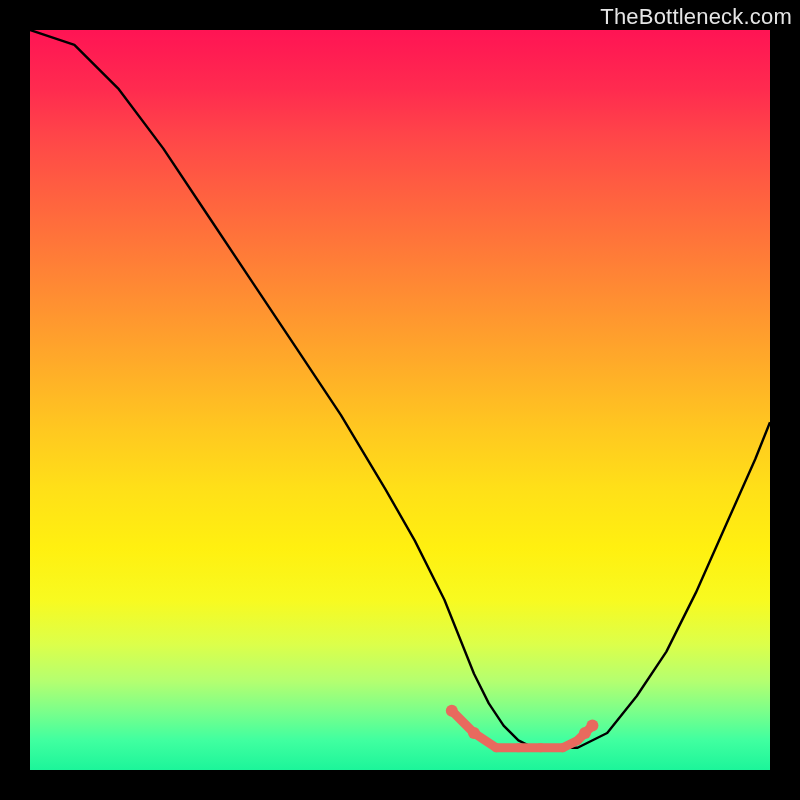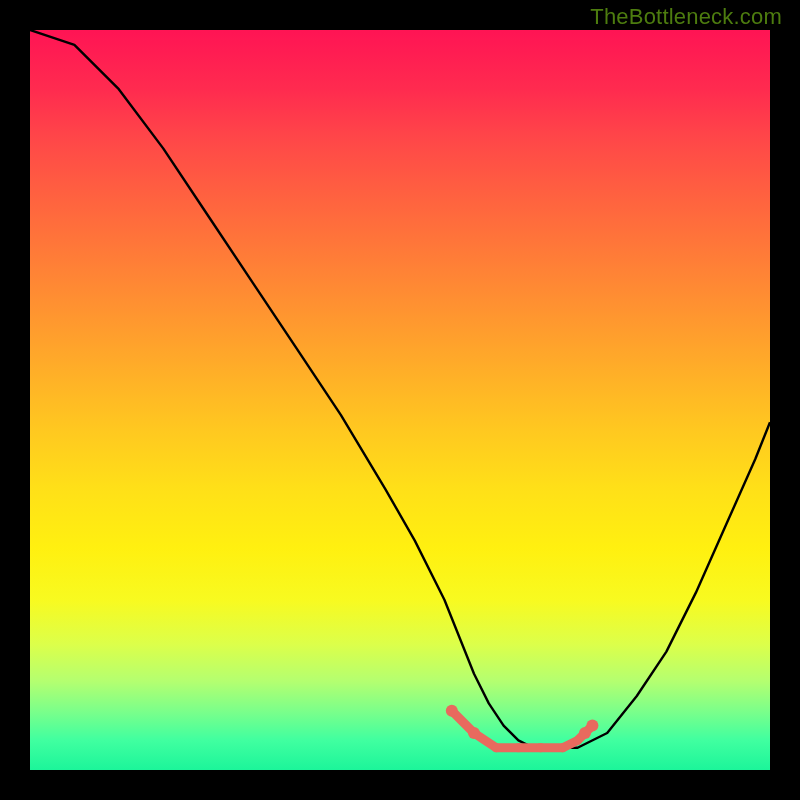--- a/index.html
+++ b/index.html
@@ -7,22 +7,22 @@
     width: 800px;
     height: 800px;
     background: #000;
     position: relative;
     overflow: hidden;
     font-family: Arial, sans-serif;
   }
   .watermark {
     position: absolute;
     top: 4px;
-    right: 18px;
-    color: #4d7c0f;
+    right: 8px;
+    color: #e5e5e5;
     font-size: 22px;
     font-weight: normal;
     letter-spacing: 0.2px;
     z-index: 10;
   }
   .plot-area {
     position: absolute;
     left: 30px;
     top: 30px;
     width: 740px;

